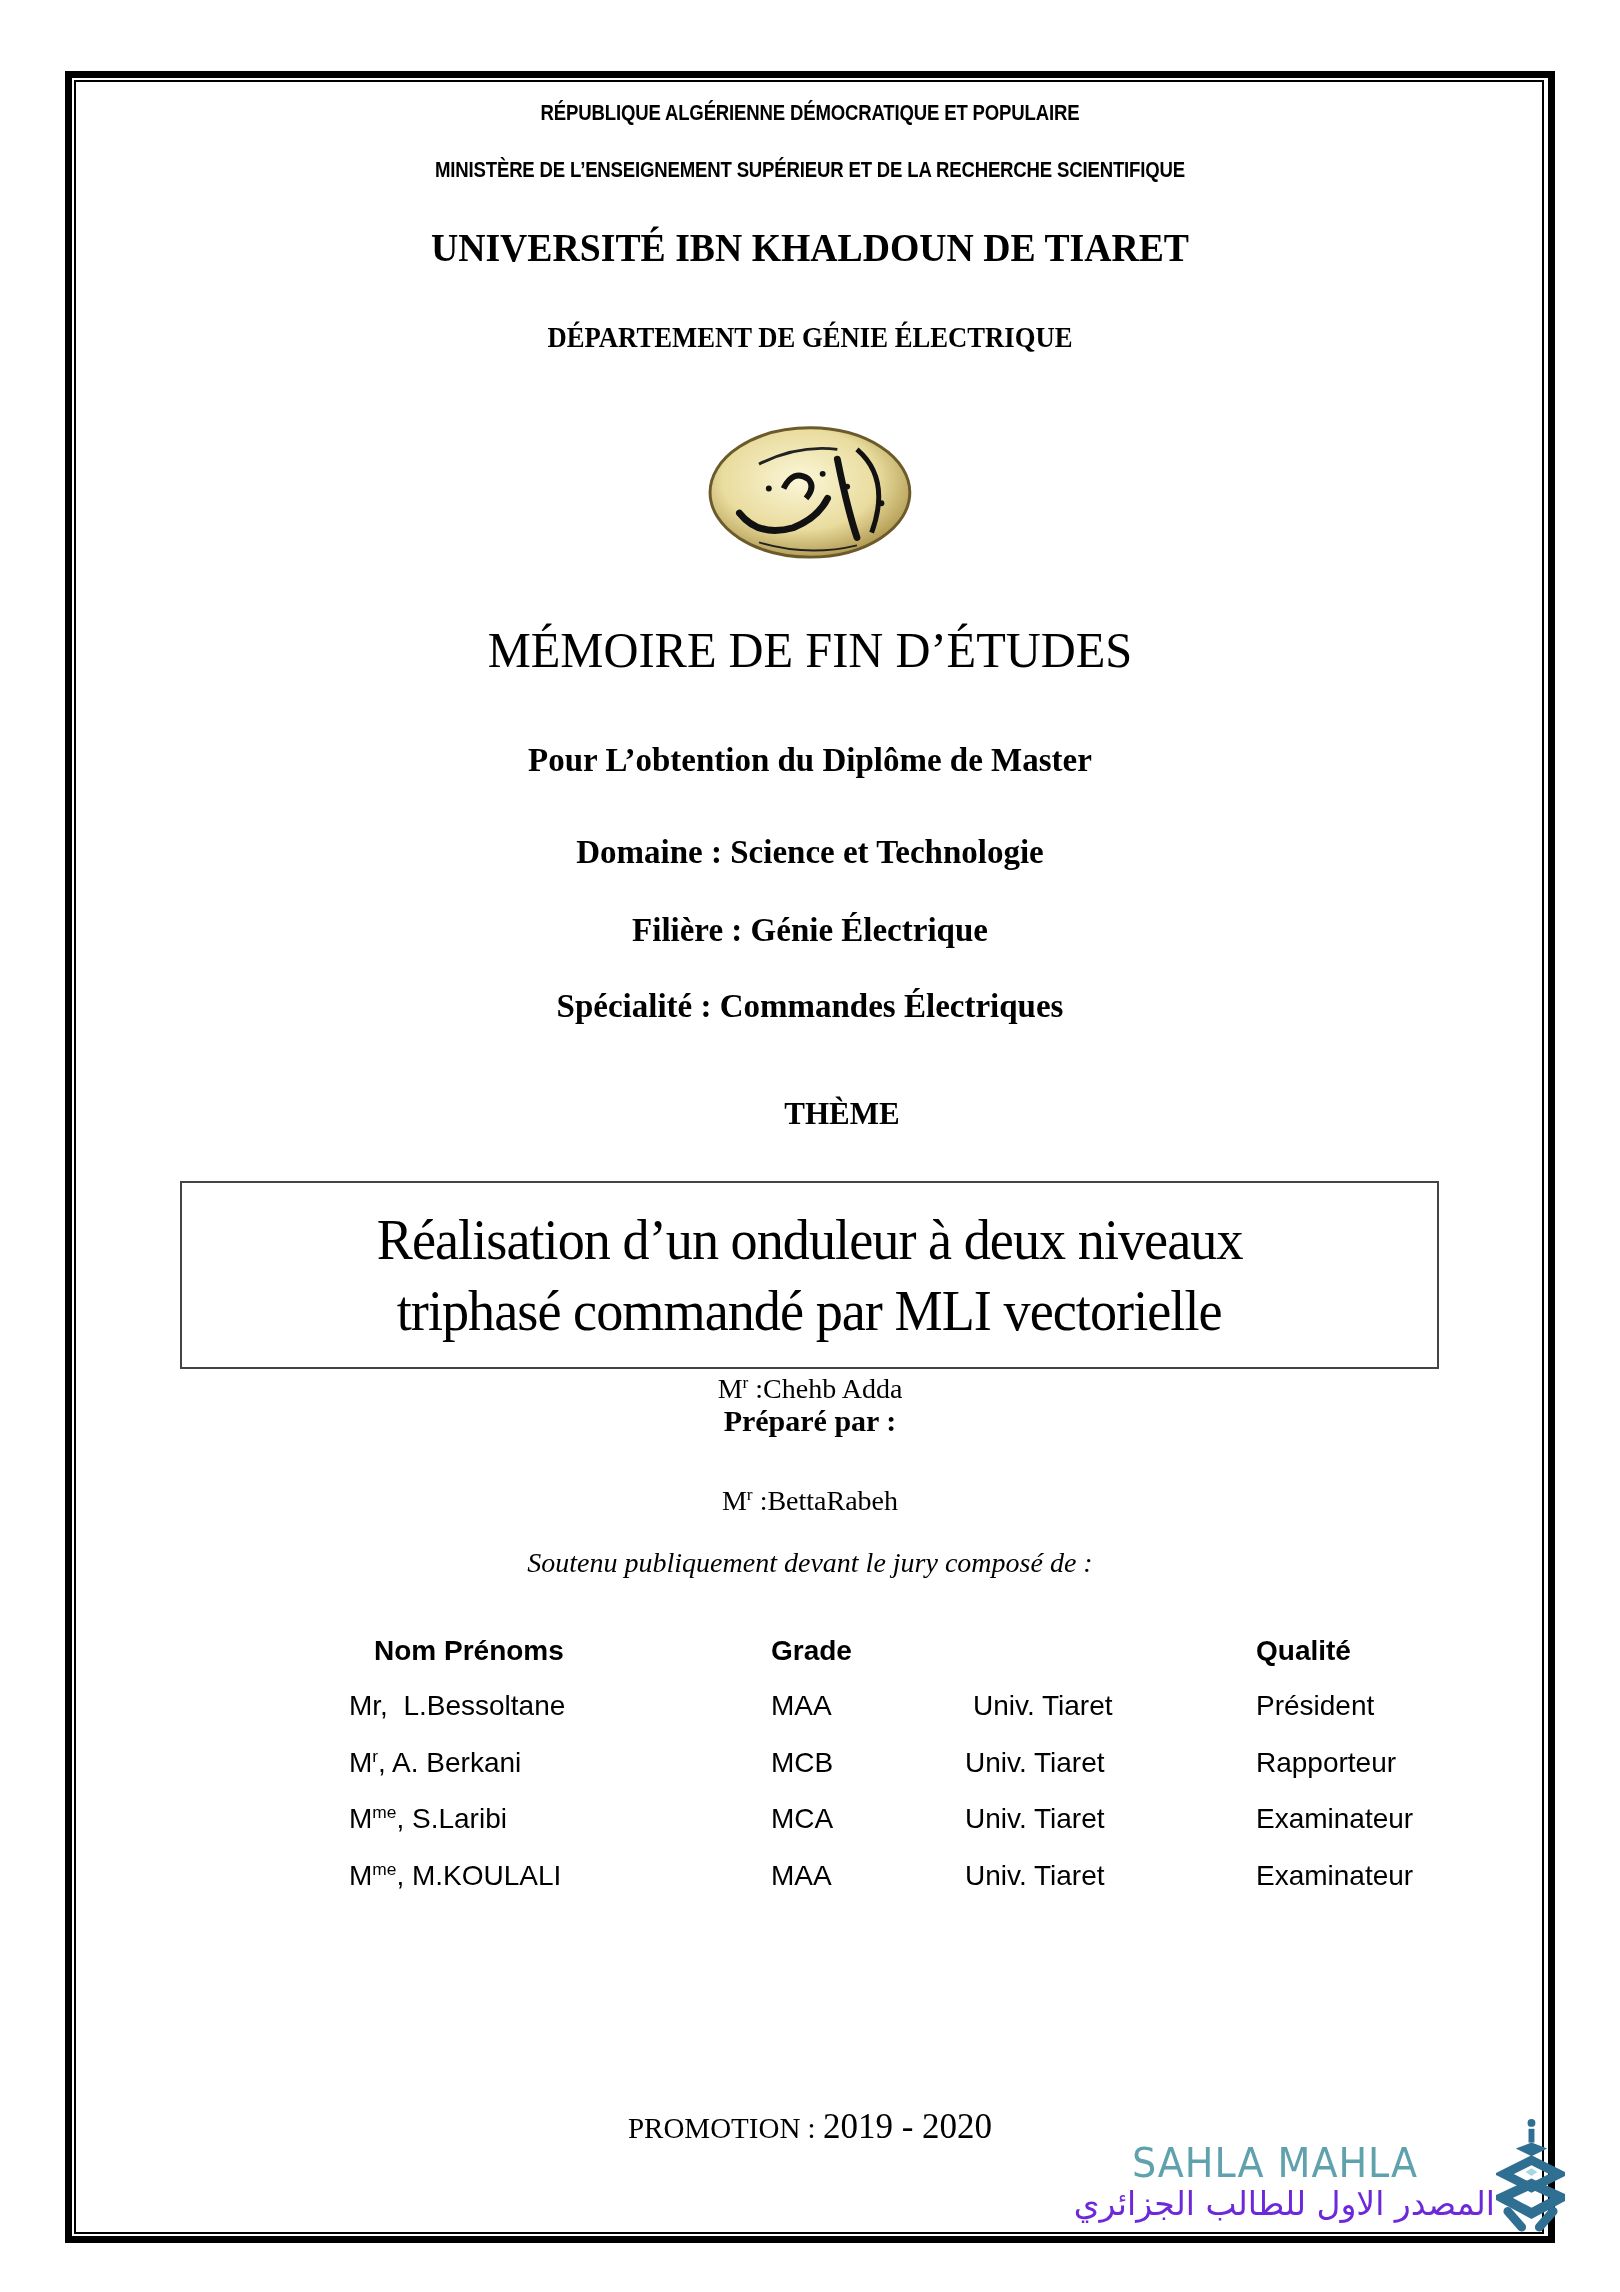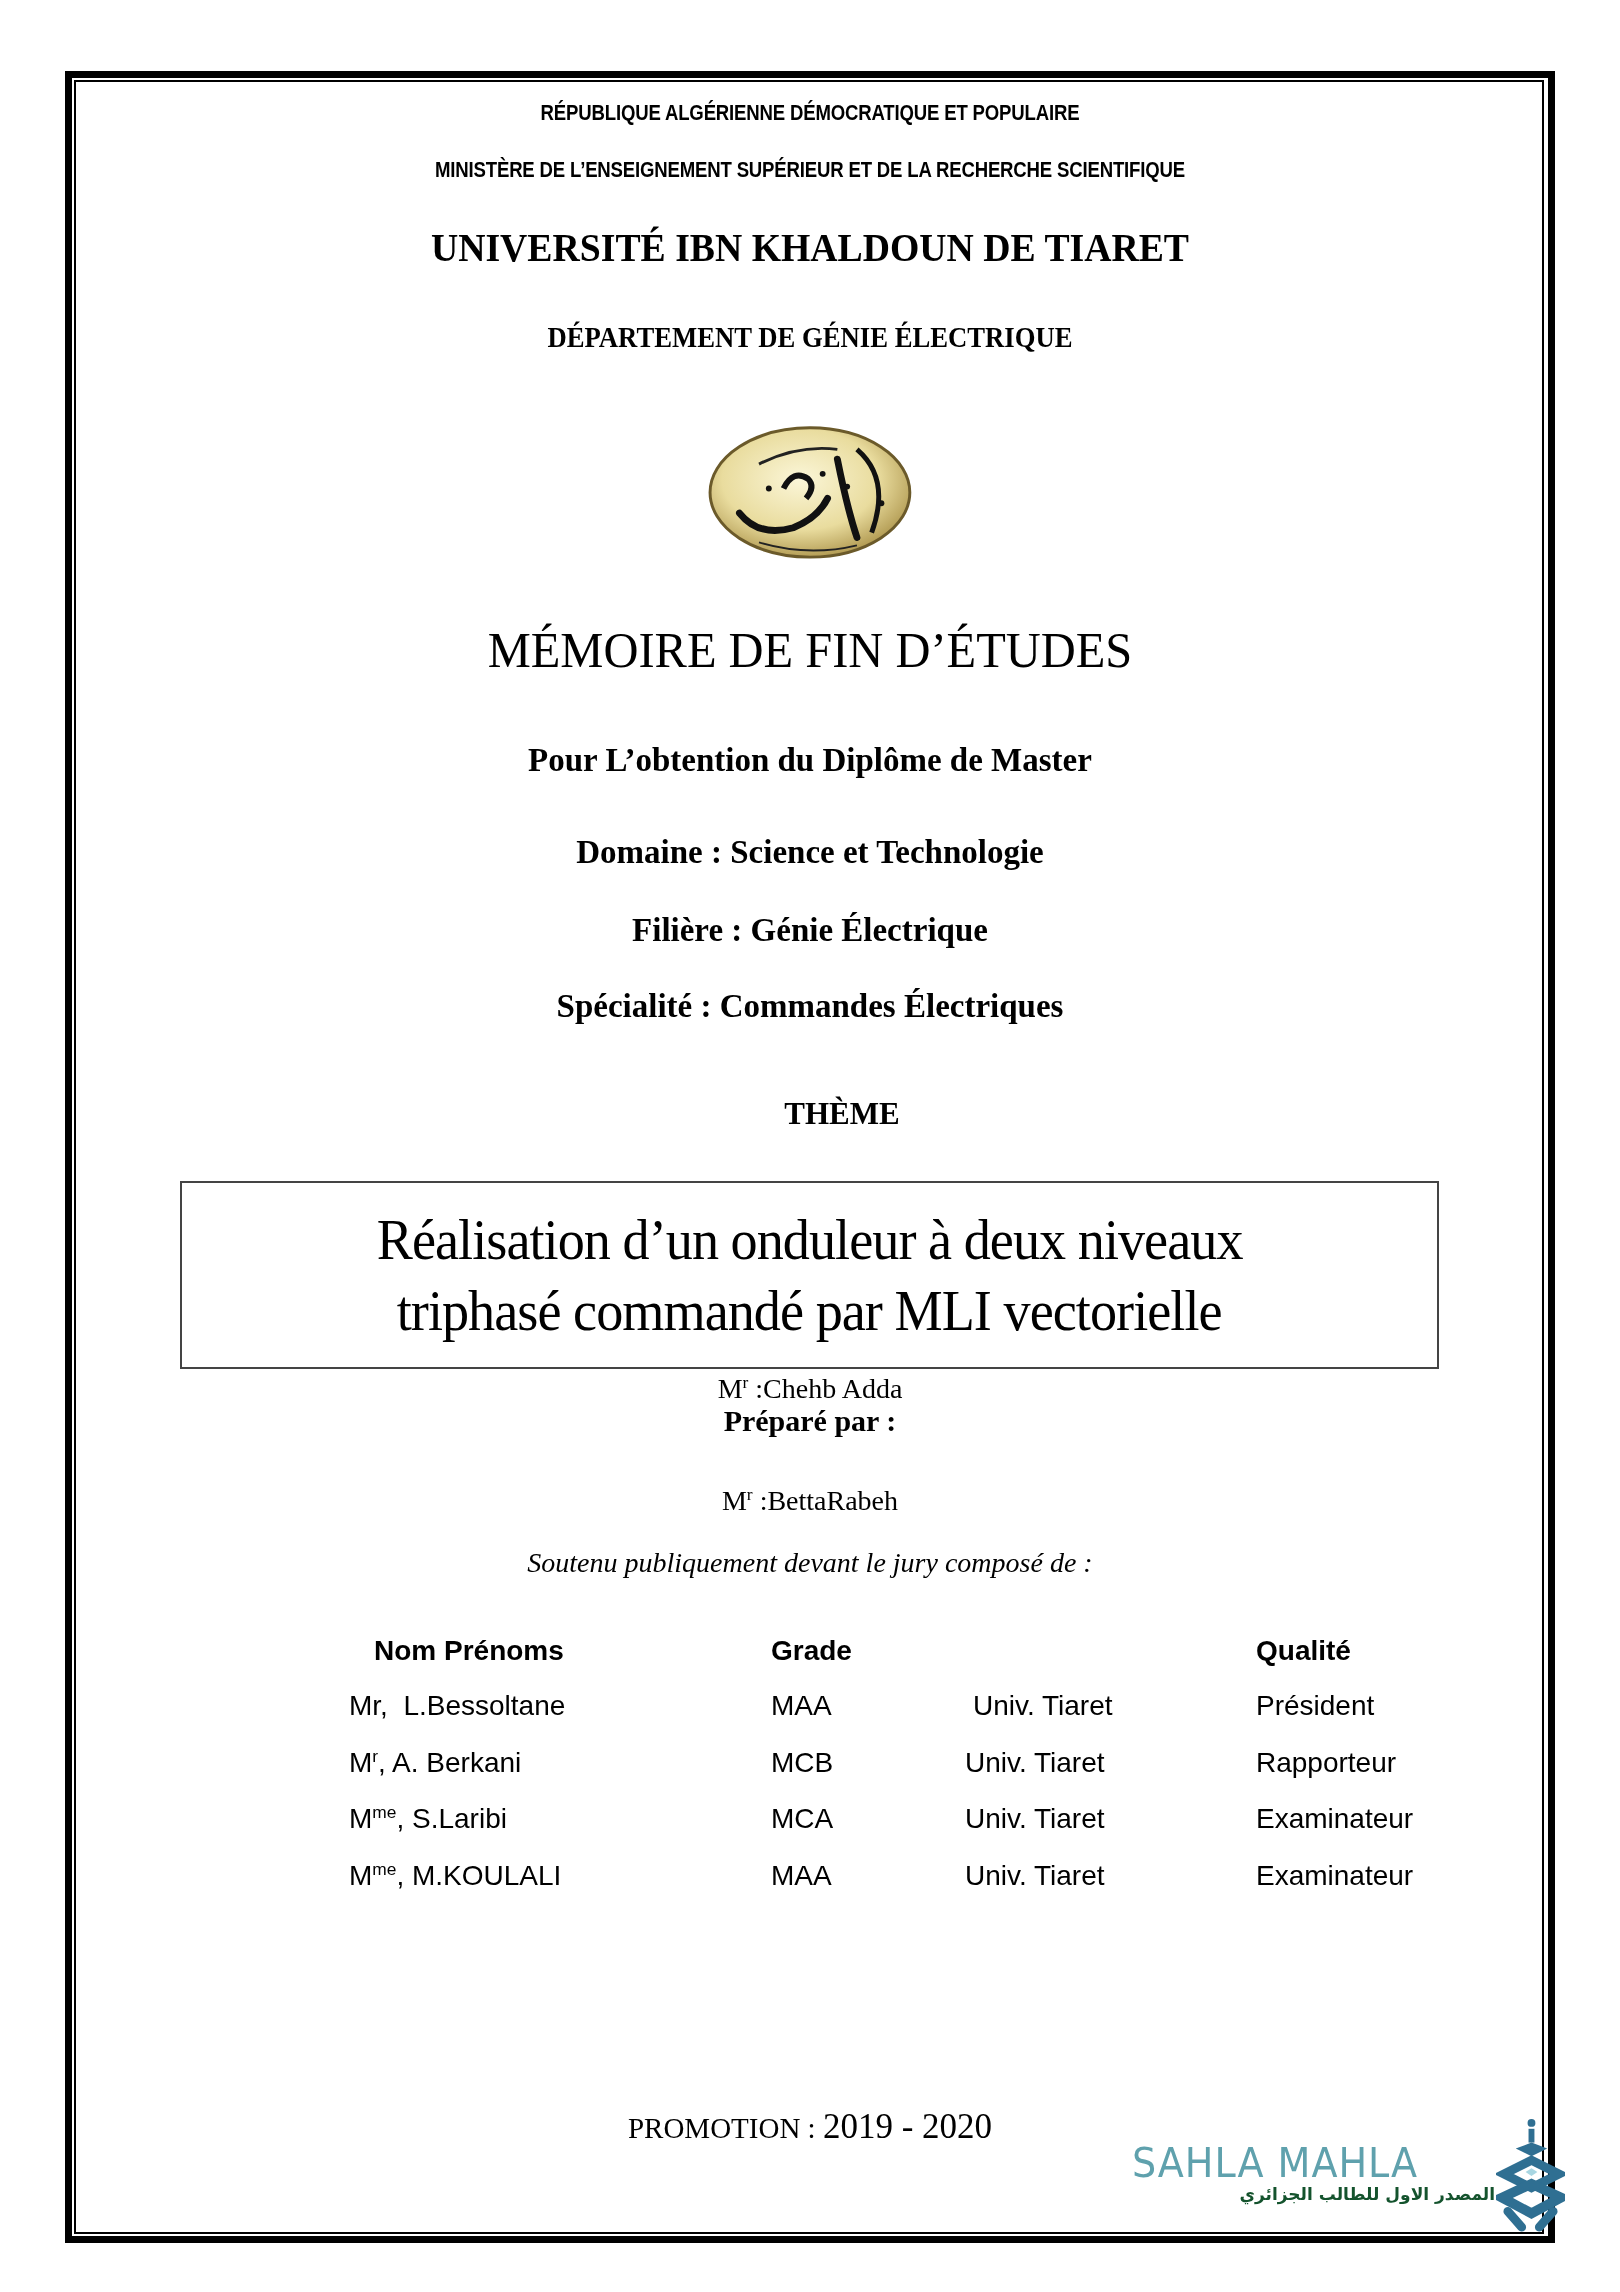--- a/index.html
+++ b/index.html
@@ -42,22 +42,22 @@
   .jcell { position: absolute; font-family: Liberation Sans, sans-serif; font-size: 28px; white-space: nowrap; }
   .jhead { font-weight: bold; }
   sup { font-size: 0.62em; vertical-align: 0.55em; line-height: 0; }
 
   .promo { font-family: "Liberation Serif", serif; font-size: 29px; }
   .promo .yr { font-size: 35px; }
 
   .wm { position: absolute; left: 1132px; top: 2139px; }
   .wm-title { font-family: "DejaVu Sans", sans-serif; font-size: 41px; color: #5fa1ad;
               letter-spacing: 1px; transform: scaleX(0.93); transform-origin: left; white-space: nowrap; }
-  .wm-ar { font-family: "DejaVu Sans", sans-serif; font-size: 17px; color: #14532d; direction: rtl;
-           position: absolute; left: 0; top: 45px; width: 363px; text-align: right; white-space: nowrap; font-weight: bold; }
+  .wm-ar { font-family: "DejaVu Sans", sans-serif; font-size: 33px; color: #6d28d9; direction: rtl;
+           position: absolute; left: 0; top: 45px; width: 363px; text-align: right; white-space: nowrap; }
   .wm-icon { position: absolute; left: 1496px; top: 2117px; width: 69px; height: 120px; }
 </style>
 </head>
 <body>
 
 <div class="frame-outer"></div>
 <div class="frame-inner"></div>
 
 <div class="line hdr-sans" style="top:100px;">RÉPUBLIQUE ALGÉRIENNE DÉMOCRATIQUE ET POPULAIRE</div>
 <div class="line hdr-sans" style="top:157px;">MINISTÈRE DE L’ENSEIGNEMENT SUPÉRIEUR ET DE LA RECHERCHE SCIENTIFIQUE</div>

